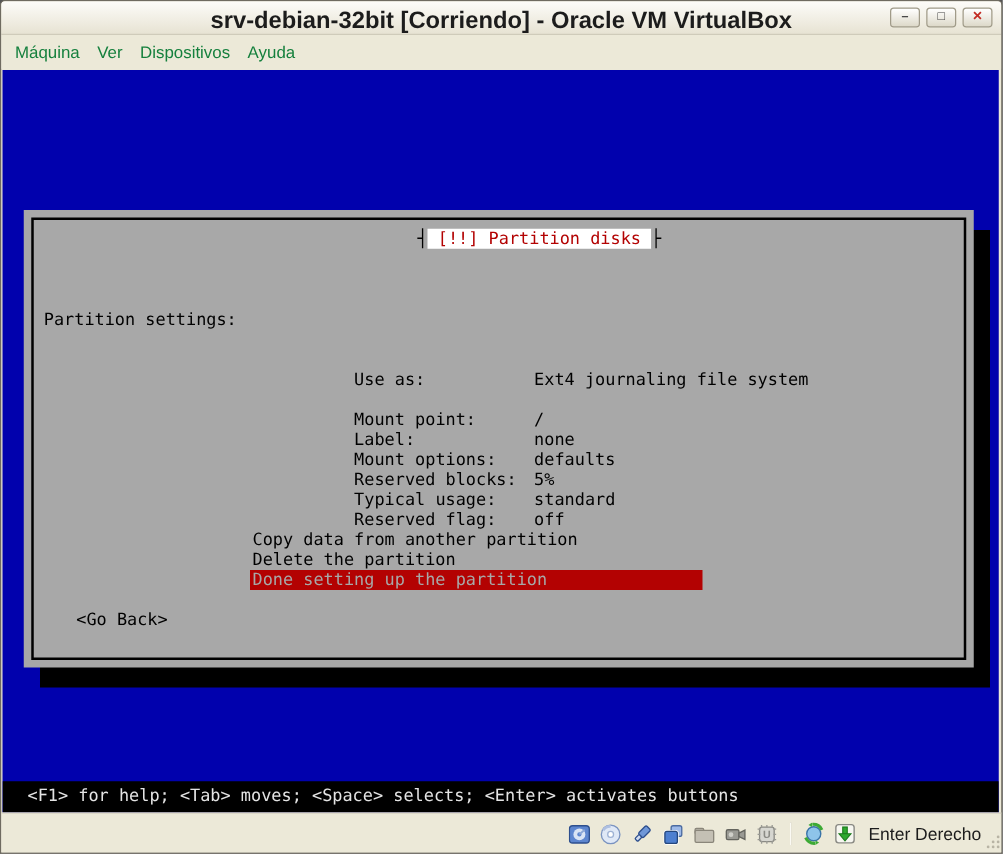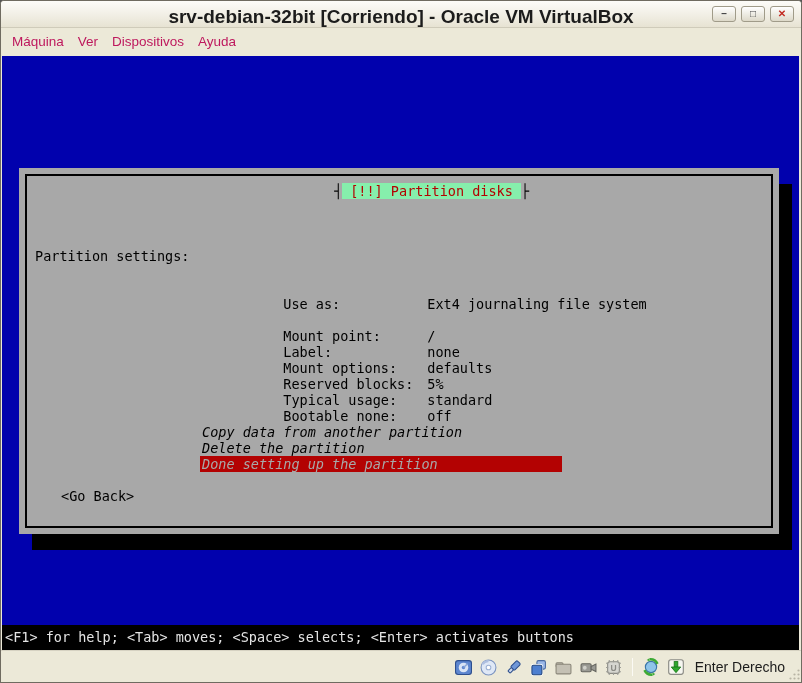--- a/index.html
+++ b/index.html
@@ -33,53 +33,53 @@
     display:flex; align-items:center; justify-content:center;
     font-size:10px; line-height:10px; color:#444; font-weight:bold;
     cursor:default;
   }
   .wbtn .close-glyph { color:#c22a22; font-size:10px; font-weight:bold; }
   
   .menubar {
     height:27px; background:#ECE9D8; padding-left:4px;
     display:flex; align-items:center;
   }
-  .menu-item { font-size:13.5px; color:#be185d; padding:4px 7px; }
+  .menu-item { font-size:13.5px; color:#15803d; padding:4px 7px; }
   
   .vm-screen {
     position:absolute; top:55px; left:1px; width:797px; height:596px;
     background:#0101AD; overflow:hidden;
     font-family:"DejaVu Sans Mono","Liberation Mono",monospace;
     font-size:13.5px; line-height:16px; color:#000;
   }
   .dialog {
     position:absolute; left:17px; top:112px; width:760px; height:366px;
     background:#A8A8A8;
     box-shadow:13px 16px 0 #000;
   }
   .dlg-border { position:absolute; left:6px; top:6px; right:6px; bottom:6px; border:2px solid #000; }
   .dlg-title {
     position:absolute; top:-1px; left:0; right:0; text-align:center;
     z-index:2; white-space:pre;
   }
   .dlg-title .tick { color:#000; background:#A8A8A8; }
-  .dlg-title .red  { color:#B30202; background:#86efac; padding:0 8px; }
+  .dlg-title .red  { color:#B30202; background:#ffffff; padding:0 8px; }
   .intro   { position:absolute; left:16px; top:32px; white-space:pre; }
   .section { position:absolute; left:16px; top:80px; white-space:pre; }
   .settings { position:absolute; left:183px; top:112px; }
   .srow { height:16px; white-space:pre; }
   .srow.gap { margin-top:16px; }
   .slabel { display:inline-block; width:144px; }
   .actions { position:absolute; left:181px; top:256px; width:362px; }
-  .action { height:16px; padding-left:2px; white-space:pre; color:#000; cursor:default;font-style:italic; }
+  .action { height:16px; padding-left:2px; white-space:pre; color:#000; cursor:default; }
   .action.selected { background:#B30202; color:#A8A8A8; }
   .goback { position:absolute; left:42px; top:320px; white-space:pre; cursor:default; }
   .helpbar {
     position:absolute; left:0; bottom:2px; width:100%; height:25px;
-    background:#000; color:#E4E4E4; line-height:25px; padding-left:3px;
+    background:#000; color:#E4E4E4; line-height:25px; padding-left:20px;
     white-space:pre;
   }
   
   .statusbar {
     position:absolute; left:0; bottom:0; width:802px; height:32px;
     background:#ECE9D8; border-top:1px solid #d6d2c2;
   }
   .status-icons {
     position:absolute; right:18px; top:0; height:32px;
     display:flex; align-items:center; gap:7px;
@@ -142,21 +142,21 @@
         <div class="srow">
           <span class="slabel">Mount options:</span><span class="svalue">defaults</span>
         </div>
         <div class="srow">
           <span class="slabel">Reserved blocks:</span><span class="svalue">5%</span>
         </div>
         <div class="srow">
           <span class="slabel">Typical usage:</span><span class="svalue">standard</span>
         </div>
         <div class="srow">
-          <span class="slabel">Bootable none:</span><span class="svalue">off</span>
+          <span class="slabel">Reserved flag:</span><span class="svalue">off</span>
         </div>
       </div>
 
       <div class="actions">
         <div class="action">Copy data from another partition</div>
         <div class="action">Delete the partition</div>
         <div class="action selected">Done setting up the partition</div>
       </div>
 
       <div class="goback">&lt;Go Back&gt;</div>

